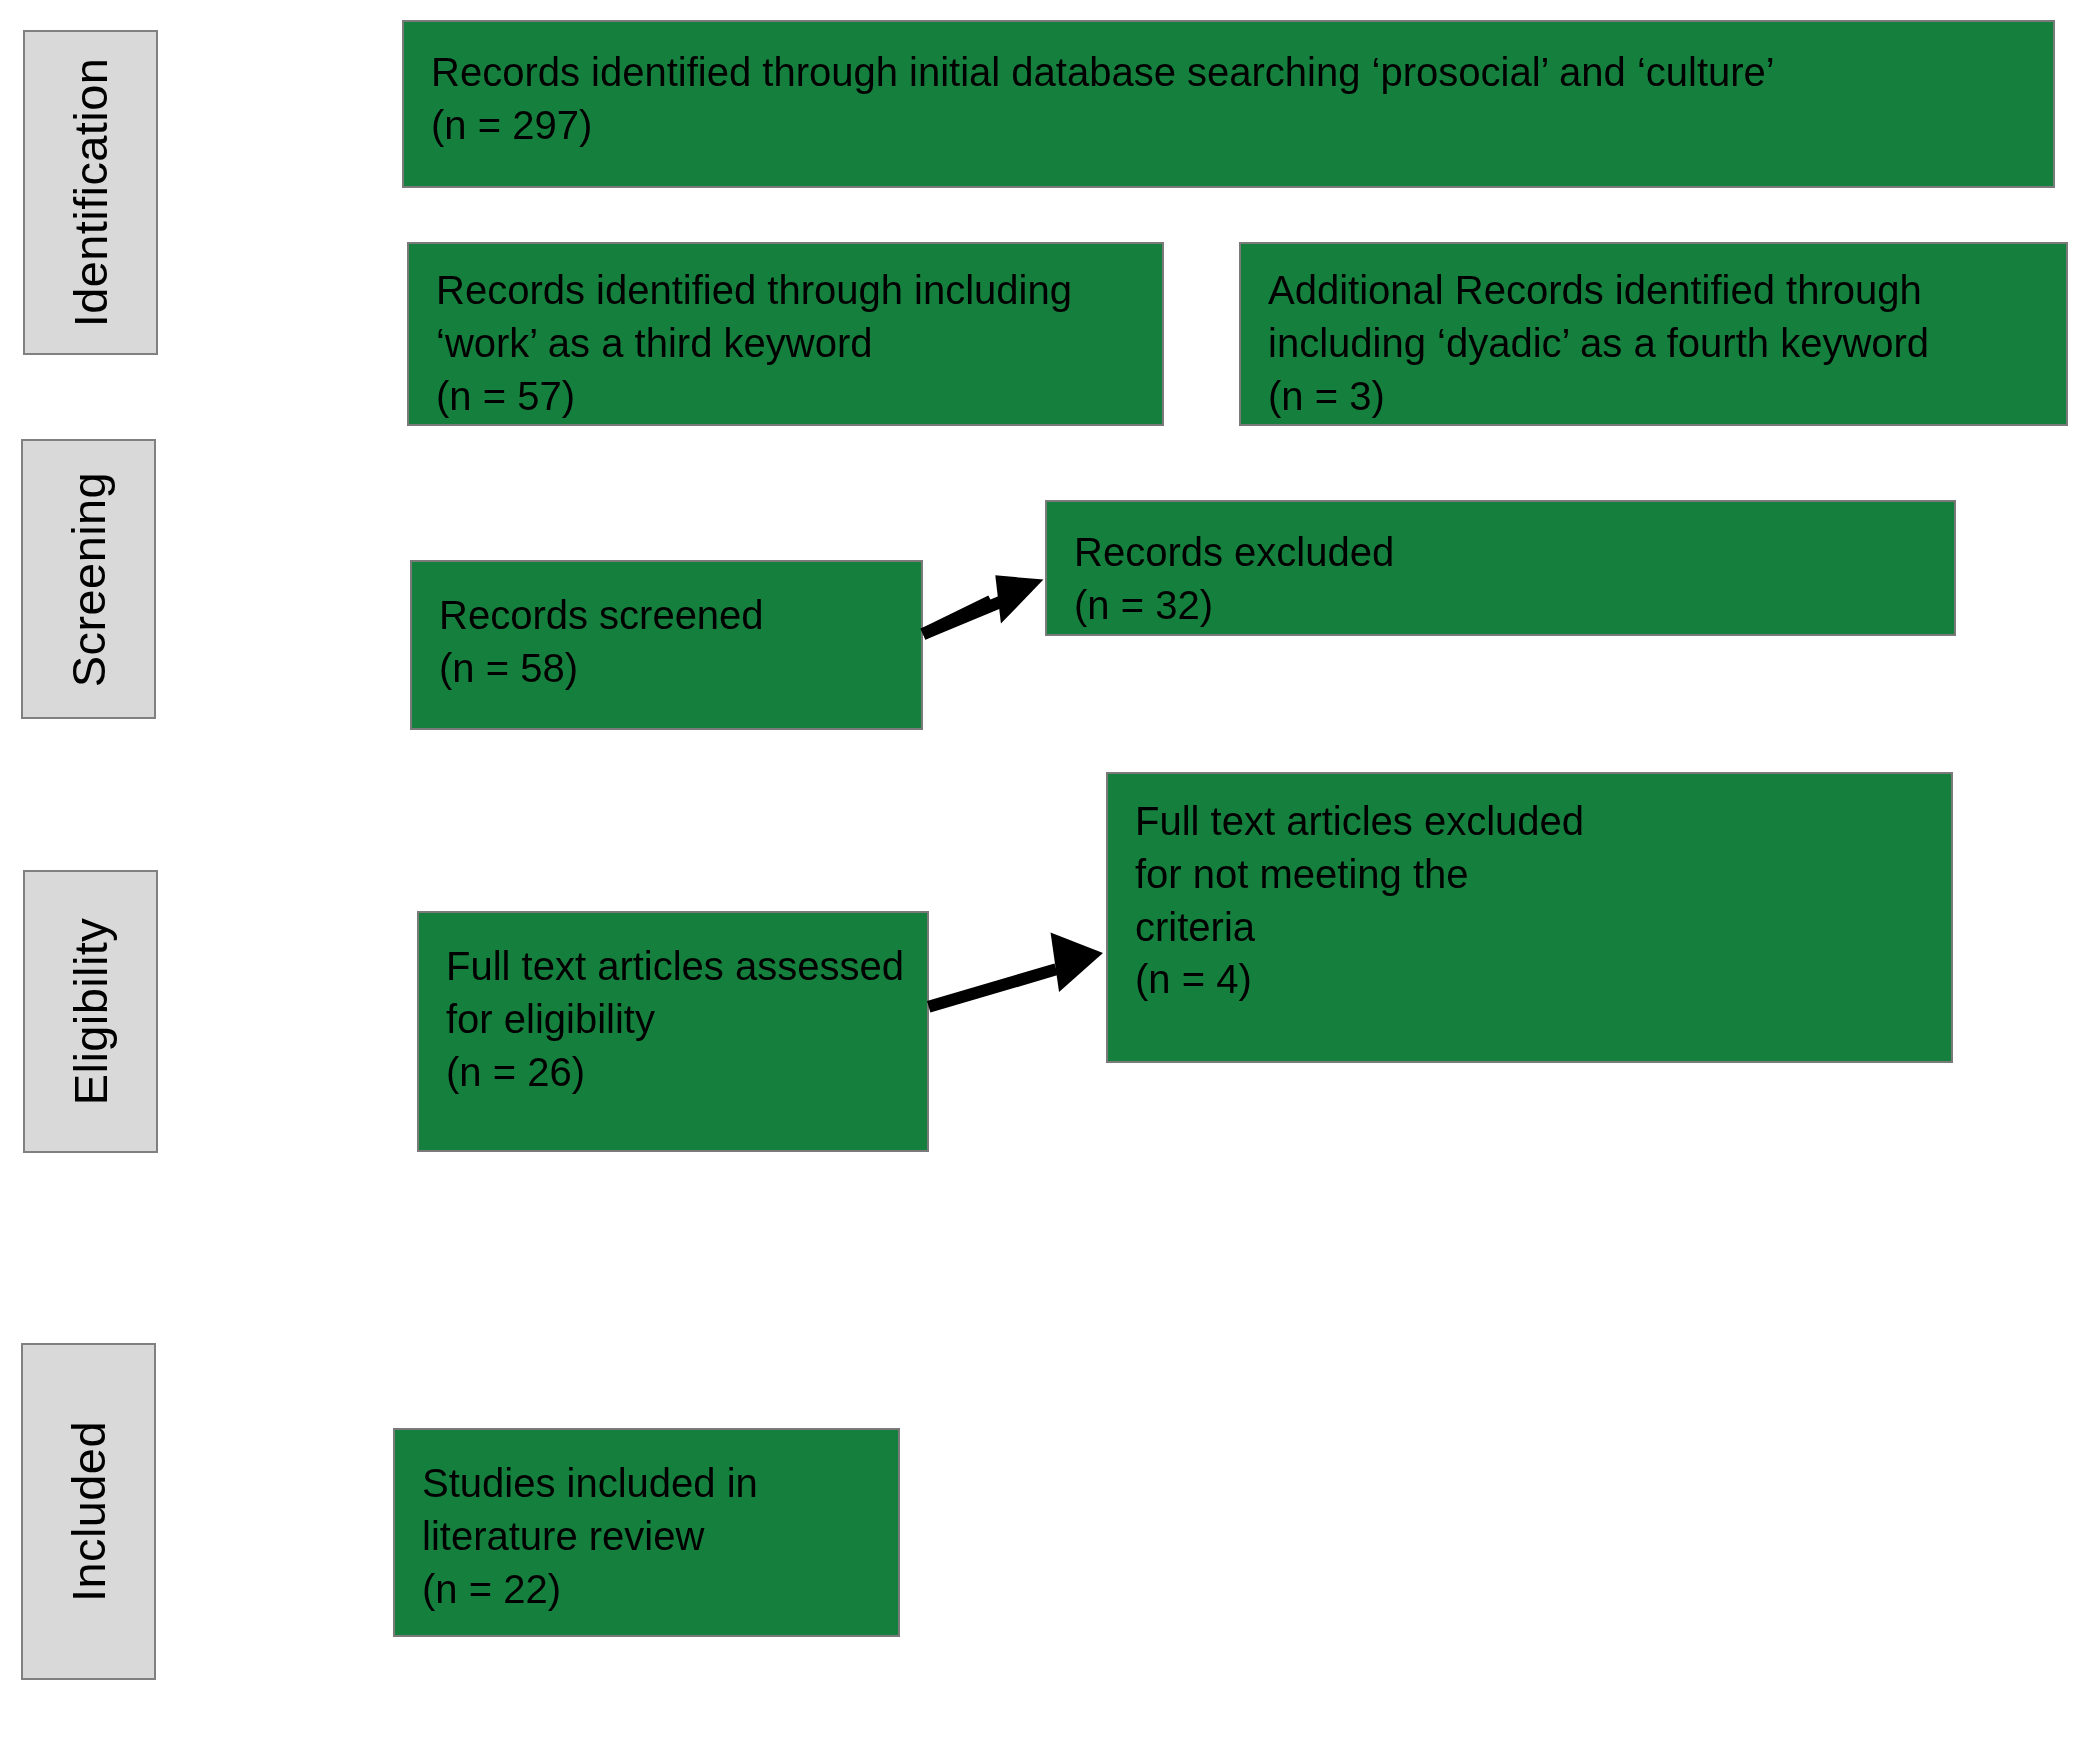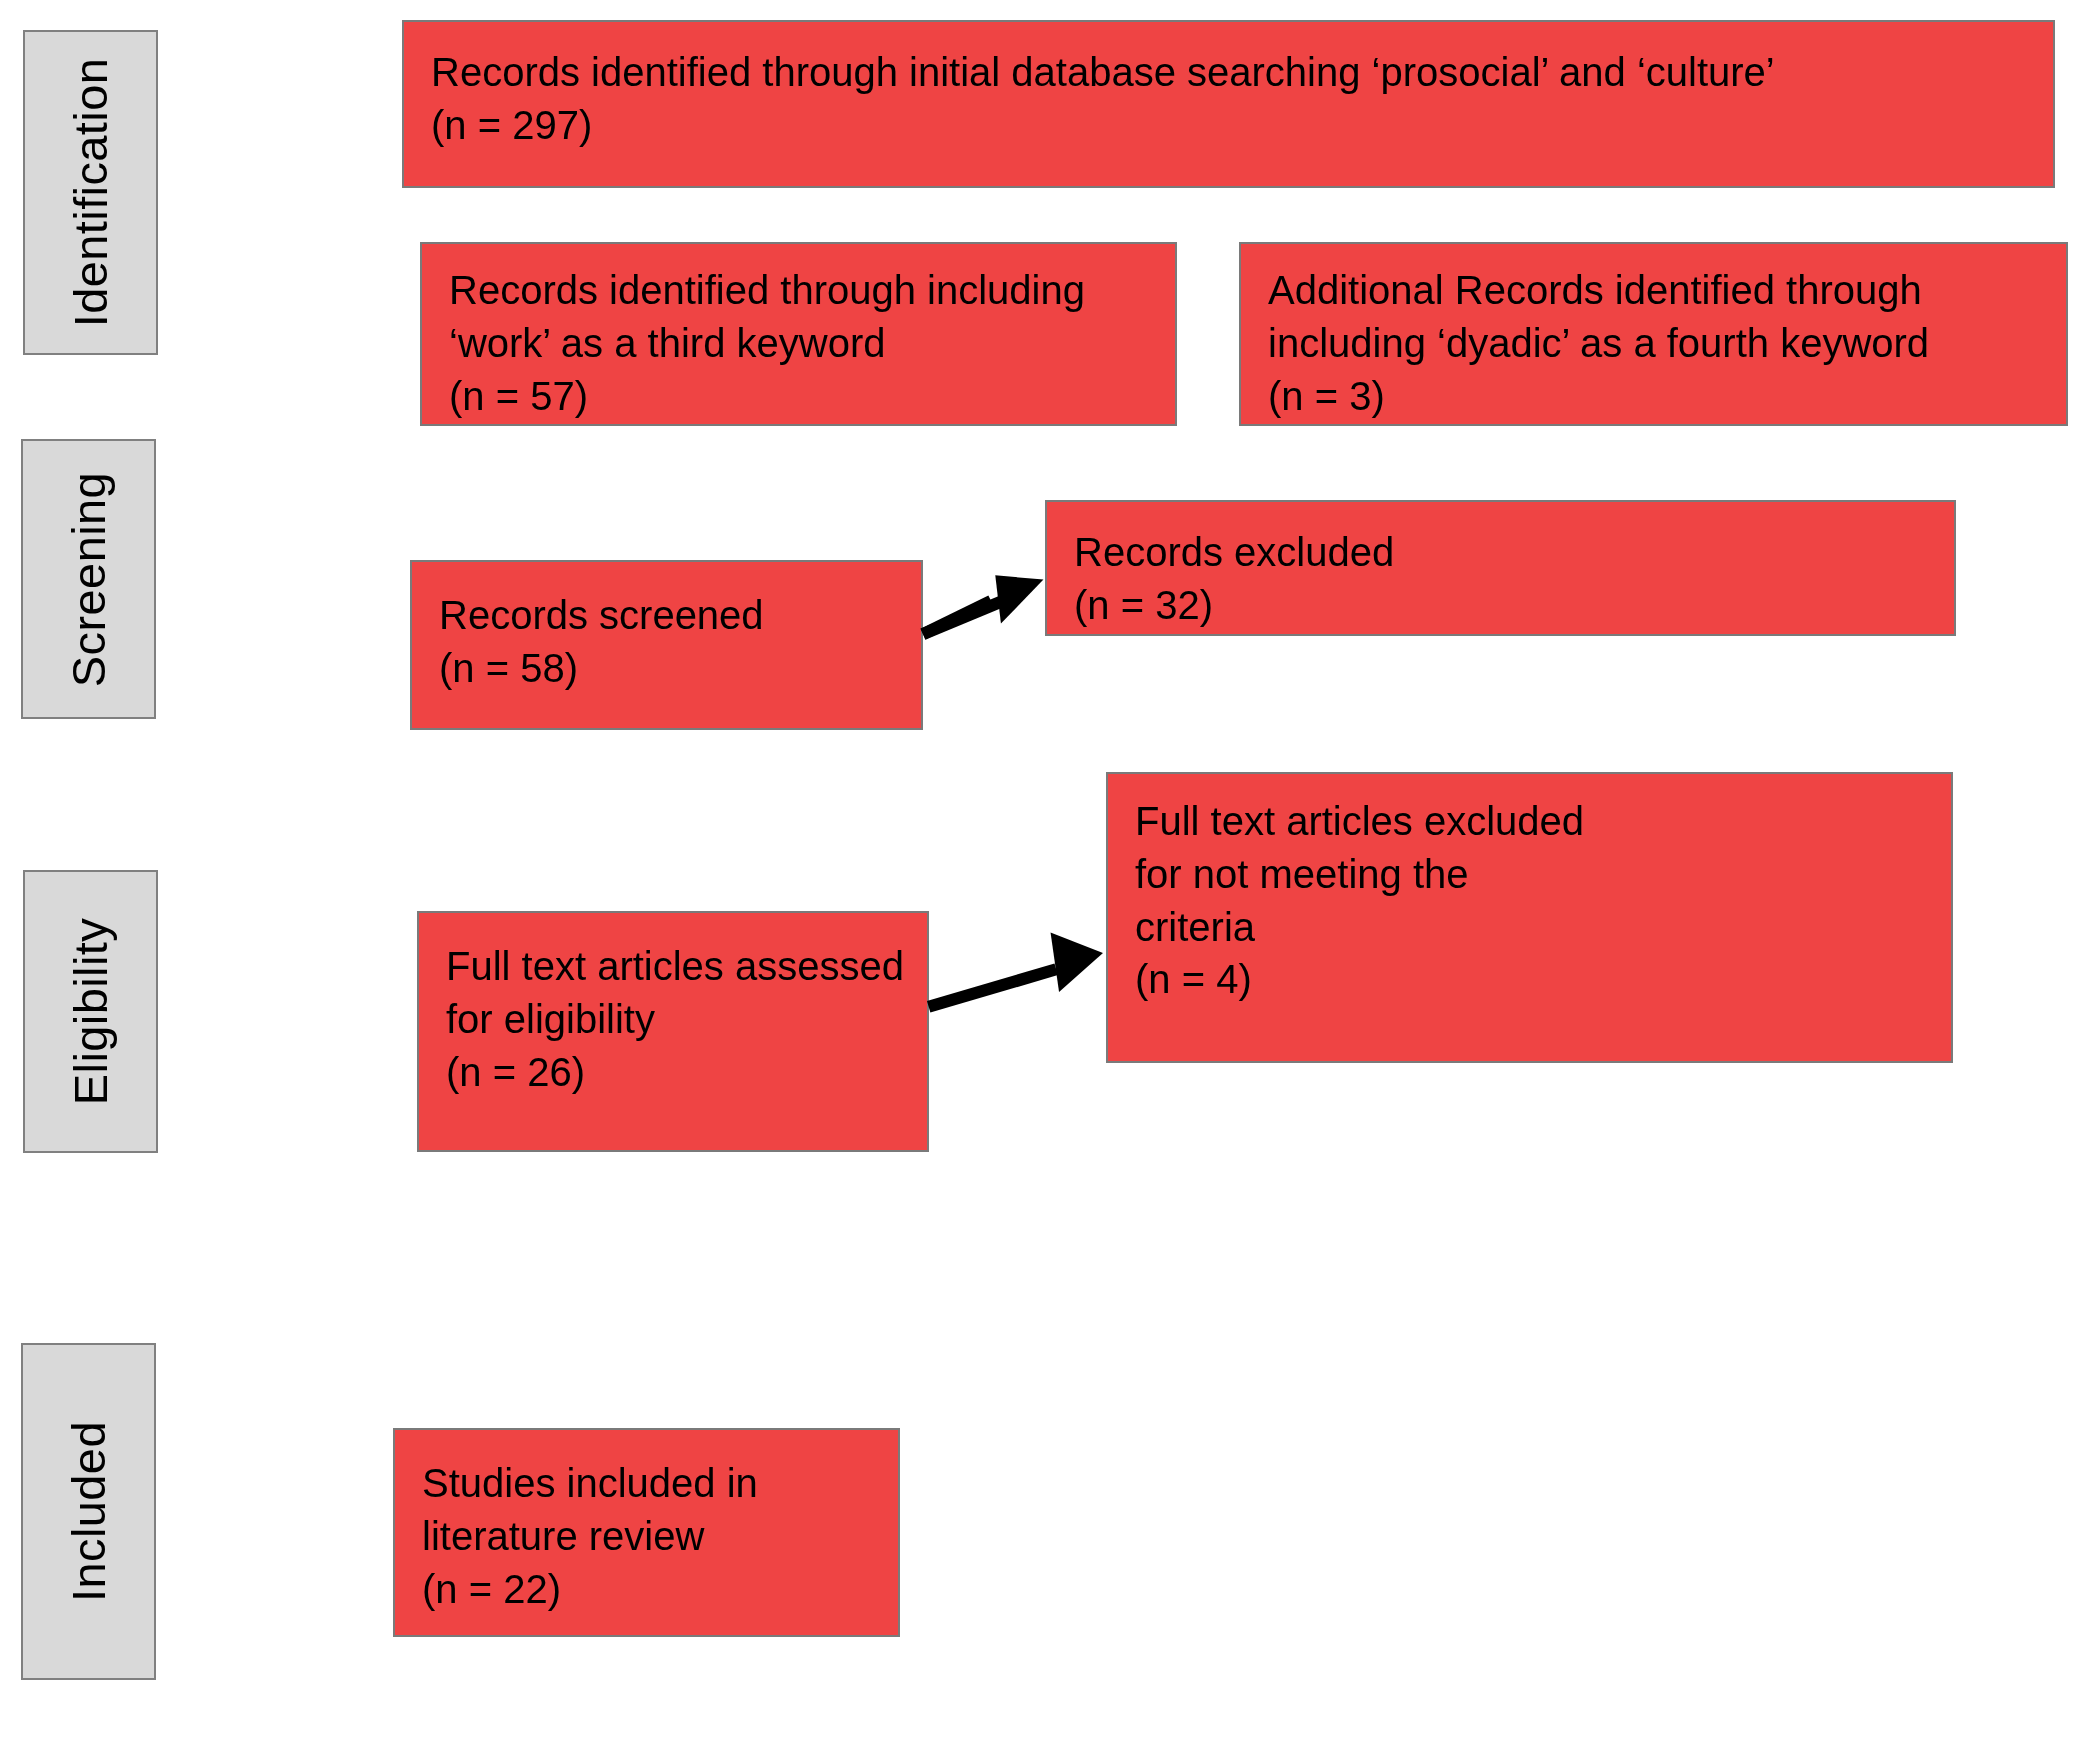--- a/index.html
+++ b/index.html
@@ -35,21 +35,21 @@
     font-size: 47px;
     font-weight: 400;
     color: #000000;
     letter-spacing: 0.4px;
     line-height: 1;
   }
 
   
   .flow-box {
     position: absolute;
-    background: #ef4444;
+    background: #15803d;
     border: 2.1px solid #7a7a7a;
     box-sizing: border-box;
     overflow: hidden;
   }
   .flow-text {
     position: absolute;
     left: 27px;
     right: 12.8px;
     font-family: "Liberation Sans Narrow", "Liberation Sans", sans-serif;
     font-size: 40px;
@@ -88,21 +88,21 @@
 
   <div class="stage-box" style="left:21px; top:1343px; width:135px; height:337px;">
     <span class="stage-label">Included</span>
   </div>
 
   <div class="flow-box" style="left:402px; top:20px; width:1653px; height:168px;">
     <div class="flow-text" style="top:24px;">Records identified through initial database searching ‘prosocial’ and ‘culture’
 (n = 297)</div>
   </div>
 
-  <div class="flow-box" style="left:420px; top:242px; width:757px; height:184px;padding-left:6px;">
+  <div class="flow-box" style="left:407px; top:242px; width:757px; height:184px;padding-left:6px;">
     <div class="flow-text" style="top:20px;">Records identified through including
 ‘work’ as a third keyword
 (n = 57)</div>
   </div>
 
   <div class="flow-box" style="left:1239px; top:242px; width:829px; height:184px;">
     <div class="flow-text" style="top:20px;">Additional Records identified through
 including ‘dyadic’ as a fourth keyword
 (n = 3)</div>
   </div>

